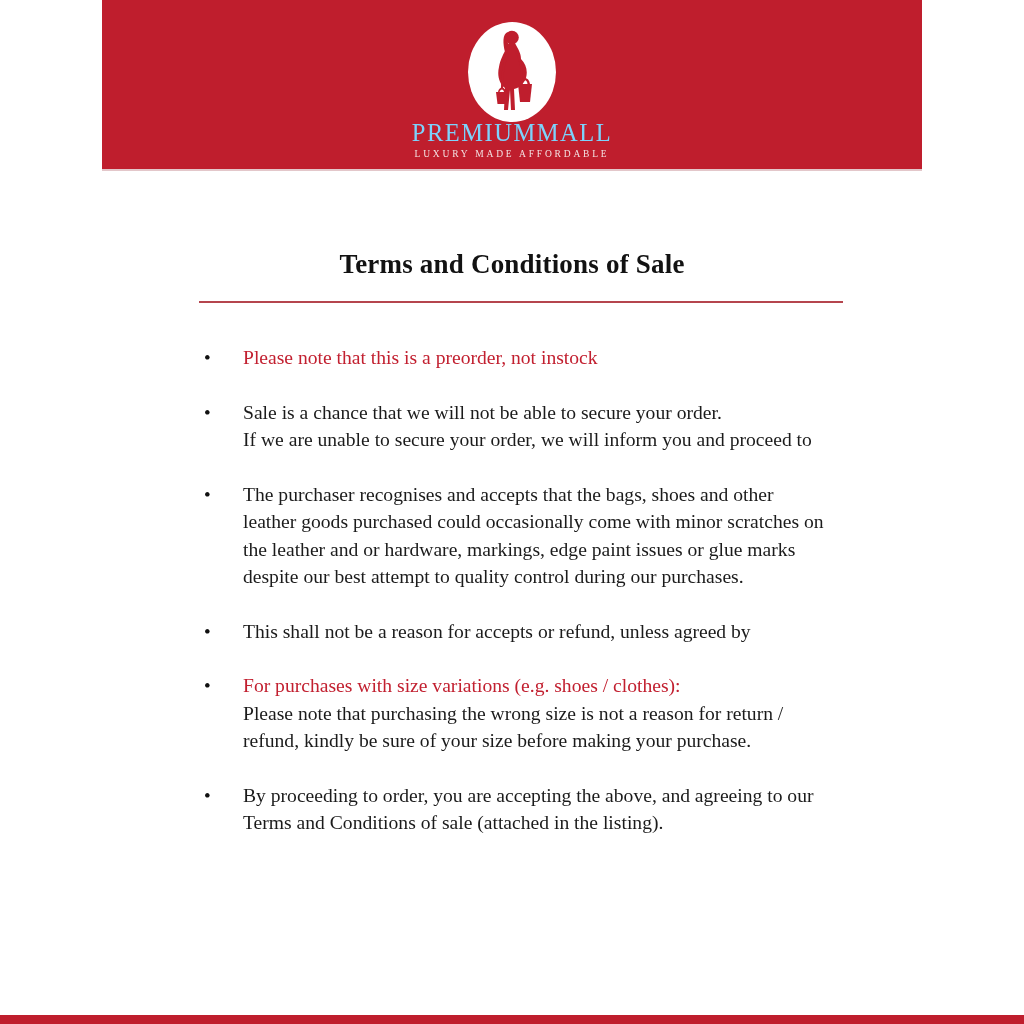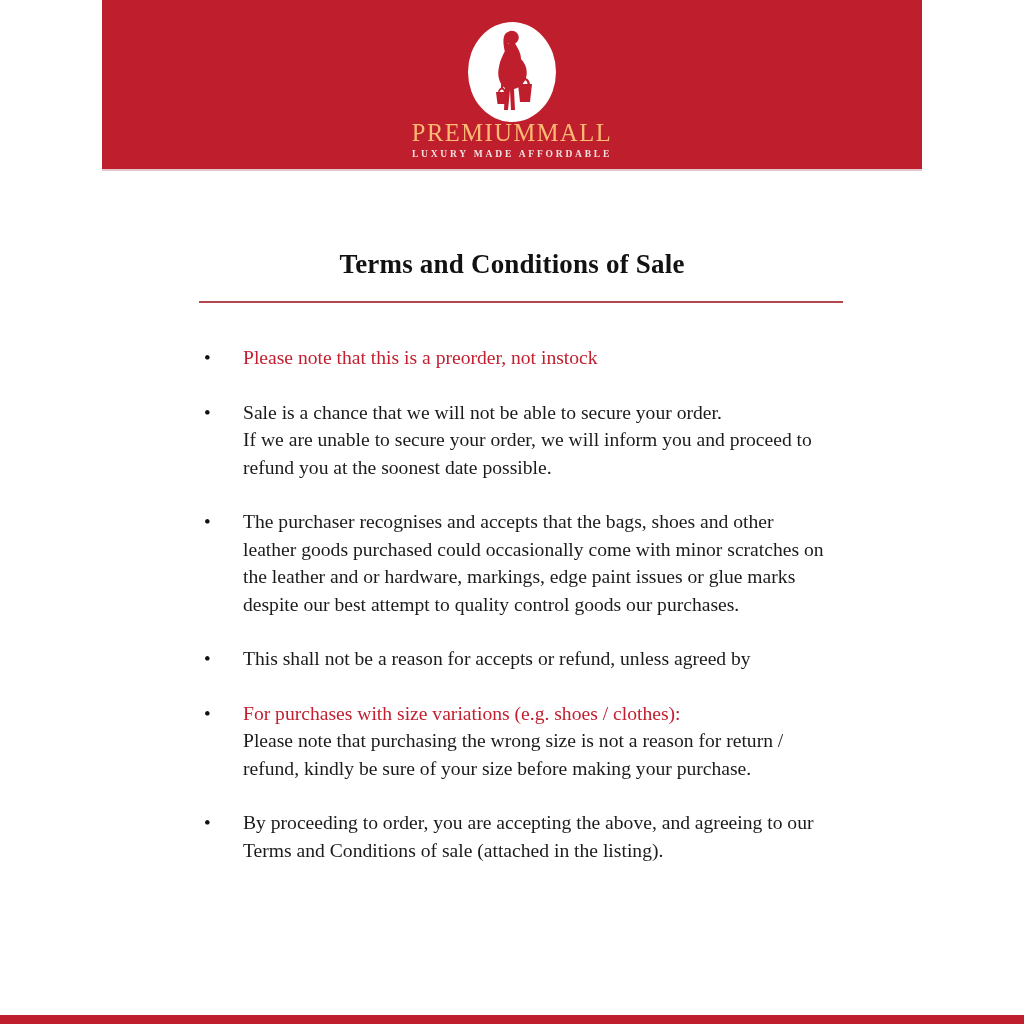--- a/index.html
+++ b/index.html
@@ -12,26 +12,26 @@
   }
   .banner {
     position: absolute; top: 0; left: 102px;
     width: 820px; height: 169px;
     background: var(--banner-red, #bf1e2d);
     border-bottom: 2px solid #e3c7ca;
     display: flex; flex-direction: column; align-items: center;
   }
   .logo-svg { margin-top: 22px; width: 90px; height: 100px; display: block; }
   .brand {
-    color: #fdba74; font-size: 24.5px; letter-spacing: 1.5px;
+    color: #7dd3fc; font-size: 24.5px; letter-spacing: 1.5px;
     margin-top: -2px; line-height: 1.1; font-weight: 400;
   }
   .tagline {
     color: #f3e2e3; font-size: 9.5px; letter-spacing: 2.8px;
-    margin-top: 2px; font-weight: 700;
+    margin-top: 2px; font-weight: 400;
   }
   .doc-title {
     position: absolute; top: 249px; left: 0; width: 1024px;
     text-align: center; font-size: 27px; font-weight: bold;
     color: #121212; letter-spacing: 0.2px;
   }
   .divider {
     position: absolute; top: 301px; left: 199px;
     width: 644px; height: 2px;
     background: var(--divider-red, #b5454e);
@@ -86,30 +86,29 @@
       <span class="bullet-marker">•</span>
       <div class="bullet-text">
         <span class="bullet-line red-bold">Please note that this is a preorder, not instock</span>
       </div>
     </div>
     <div class="bullet-item">
       <span class="bullet-marker">•</span>
       <div class="bullet-text">
         <span class="bullet-line">Sale is a chance that we will not be able to secure your order.</span>
         <span class="bullet-line">If we are unable to secure your order, we will inform you and proceed to</span>
-        <span class="bullet-line">refund you at the soonest date possible.</span>
       </div>
     </div>
     <div class="bullet-item">
       <span class="bullet-marker">•</span>
       <div class="bullet-text">
         <span class="bullet-line">The purchaser recognises and accepts that the bags, shoes and other</span>
         <span class="bullet-line">leather goods purchased could occasionally come with minor scratches on</span>
         <span class="bullet-line">the leather and or hardware, markings, edge paint issues or glue marks</span>
-        <span class="bullet-line">despite our best attempt to quality control goods our purchases.</span>
+        <span class="bullet-line">despite our best attempt to quality control during our purchases.</span>
       </div>
     </div>
     <div class="bullet-item">
       <span class="bullet-marker">•</span>
       <div class="bullet-text">
         <span class="bullet-line">This shall not be a reason for accepts or refund, unless agreed by</span>
       </div>
     </div>
     <div class="bullet-item">
       <span class="bullet-marker">•</span>

